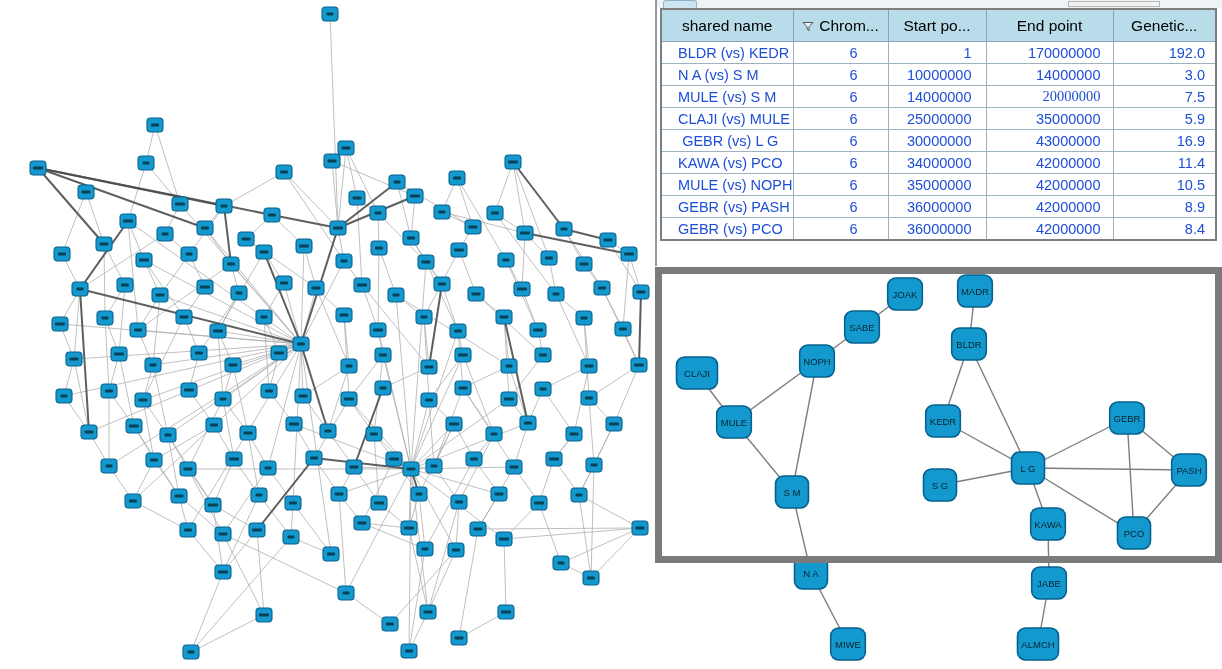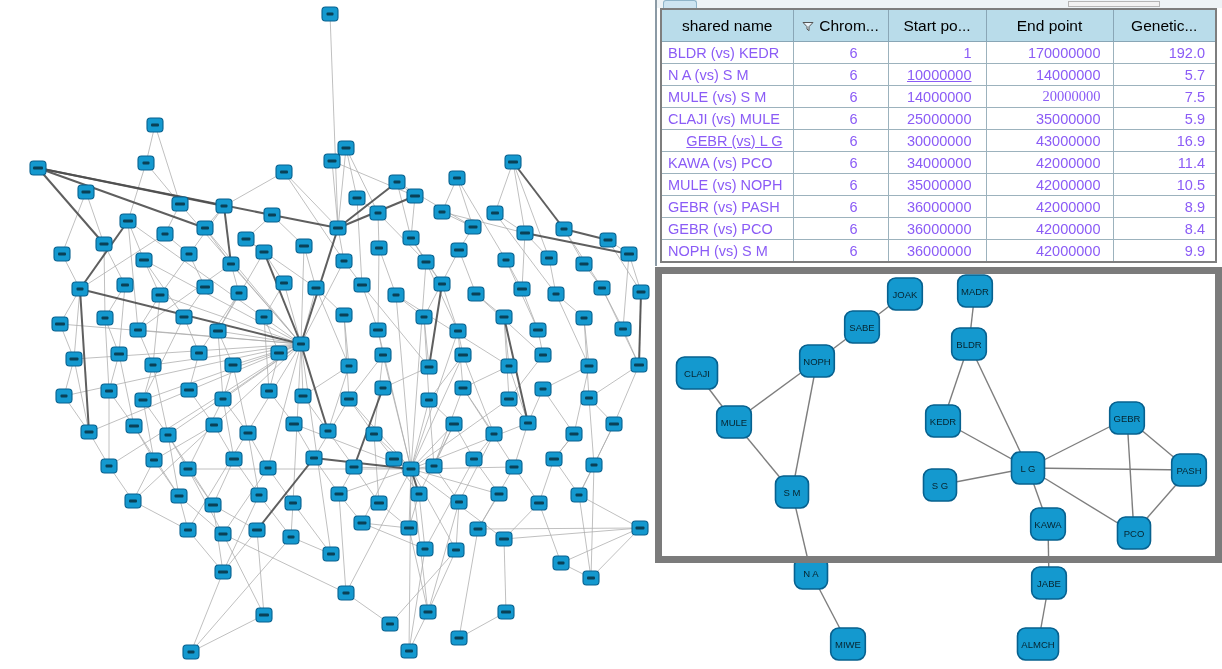--- a/index.html
+++ b/index.html
@@ -5,21 +5,21 @@
   html,body{margin:0;padding:0;background:#fff;font-family:"Liberation Sans",sans-serif;}
   #app{position:relative;width:1222px;height:669px;overflow:hidden;background:#fff;}
   #left-pane{position:absolute;left:0;top:0;width:655px;height:669px;background:#fff;}
   #right-top{position:absolute;left:655px;top:0;width:501px;height:267px;background:#fff;}
   #table-divider{position:absolute;left:0;top:0;width:2px;height:266px;background:#8b9aa5;}
   #table-topstrip{position:absolute;left:2px;top:0;width:565px;height:8px;background:#eef3f6;}
   #panel-tab{position:absolute;left:6px;top:0;width:34px;height:8px;background:#cde4f1;border:1px solid #8fb4c9;border-bottom:none;border-radius:3px 3px 0 0;box-sizing:border-box;}
   #scroll-thumb{position:absolute;left:411px;top:1px;width:92px;height:6px;background:#f2f2f2;border:1px solid #b5b5b5;box-sizing:border-box;}
   #edge-table{position:absolute;left:5px;top:8px;border-collapse:collapse;table-layout:fixed;width:555px;border:2px solid #7e7e7e;}
   #edge-table th{background:#b9dcea;border:1px solid #89a6b6;height:31px;font-size:15.5px;font-weight:400;color:#000;padding:0 6px;white-space:nowrap;overflow:hidden;text-align:center;}
-  #edge-table td{border:1px solid #9cb2bd;height:21px;background:#fff;font-size:14.5px;color:#8b5cf6;padding:0 6px;white-space:nowrap;overflow:hidden;}
+  #edge-table td{border:1px solid #9cb2bd;height:21px;background:#fff;font-size:14.5px;color:#1d4ed8;padding:0 16px;white-space:nowrap;overflow:hidden;}
   .funnel{display:inline-block;vertical-align:-1px;margin-right:5px;}
   #right-bottom{position:absolute;left:655px;top:267px;width:567px;height:296px;background:#fff;}
   #right-bottom .frame{position:absolute;left:0;top:0;right:0;bottom:0;border:7px solid #7b7b7b;pointer-events:none;}
   svg{display:block;}
   text.nlabel{font-family:"Liberation Sans",sans-serif;font-size:9.5px;fill:#06242f;}
 </style>
 </head>
 <body>
 
 <div id="app">
@@ -1059,40 +1059,40 @@
           <tr>
             <td style="text-align: left; padding-right: 10px;">BLDR (vs) KEDR</td>
             <td style="text-align: right; padding-right: 30px;">6</td>
             <td style="text-align: right; padding-right: 14px;">1</td>
             <td style="text-align: right; padding-right: 12px;">170000000</td>
             <td style="text-align: right; padding-right: 10px;">192.0</td>
           </tr>
           <tr>
             <td style="text-align: left; padding-right: 10px;">N A (vs) S M</td>
             <td style="text-align: right; padding-right: 30px;">6</td>
-            <td style="text-align: right; padding-right: 14px; text-decoration: underline;">10000000</td>
+            <td style="text-align: right; padding-right: 14px;">10000000</td>
             <td style="text-align: right; padding-right: 12px;">14000000</td>
-            <td style="text-align: right; padding-right: 10px;">5.7</td>
+            <td style="text-align: right; padding-right: 10px;">3.0</td>
           </tr>
           <tr>
             <td style="text-align: left; padding-right: 10px;">MULE (vs) S M</td>
             <td style="text-align: right; padding-right: 30px;">6</td>
             <td style="text-align: right; padding-right: 14px;">14000000</td>
             <td style="text-align: right; padding-right: 12px; font-family: Liberation Serif, serif;">20000000</td>
             <td style="text-align: right; padding-right: 10px;">7.5</td>
           </tr>
           <tr>
             <td style="text-align: left; padding-right: 10px;">CLAJI (vs) MULE</td>
             <td style="text-align: right; padding-right: 30px;">6</td>
             <td style="text-align: right; padding-right: 14px;">25000000</td>
             <td style="text-align: right; padding-right: 12px;">35000000</td>
             <td style="text-align: right; padding-right: 10px;">5.9</td>
           </tr>
           <tr>
-            <td style="text-align: right; padding-right: 10px; text-decoration: underline;">GEBR (vs) L G</td>
+            <td style="text-align: center; padding-right: 10px;">GEBR (vs) L G</td>
             <td style="text-align: right; padding-right: 30px;">6</td>
             <td style="text-align: right; padding-right: 14px;">30000000</td>
             <td style="text-align: right; padding-right: 12px;">43000000</td>
             <td style="text-align: right; padding-right: 10px;">16.9</td>
           </tr>
           <tr>
             <td style="text-align: left; padding-right: 10px;">KAWA (vs) PCO</td>
             <td style="text-align: right; padding-right: 30px;">6</td>
             <td style="text-align: right; padding-right: 14px;">34000000</td>
             <td style="text-align: right; padding-right: 12px;">42000000</td>
@@ -1112,27 +1112,20 @@
             <td style="text-align: right; padding-right: 12px;">42000000</td>
             <td style="text-align: right; padding-right: 10px;">8.9</td>
           </tr>
           <tr>
             <td style="text-align: left; padding-right: 10px;">GEBR (vs) PCO</td>
             <td style="text-align: right; padding-right: 30px;">6</td>
             <td style="text-align: right; padding-right: 14px;">36000000</td>
             <td style="text-align: right; padding-right: 12px;">42000000</td>
             <td style="text-align: right; padding-right: 10px;">8.4</td>
           </tr>
-          <tr>
-            <td style="text-align: left; padding-right: 10px;">NOPH (vs) S M</td>
-            <td style="text-align: right; padding-right: 30px;">6</td>
-            <td style="text-align: right; padding-right: 14px;">36000000</td>
-            <td style="text-align: right; padding-right: 12px;">42000000</td>
-            <td style="text-align: right; padding-right: 10px;">9.9</td>
-          </tr>
         </tbody>
     </table>
   </div>
 
   <div id="right-bottom">
     <svg id="right-graph" width="567" height="402" viewBox="0 0 567 402">
         <line x1="250" y1="27" x2="207" y2="60" stroke="#7e7e7e" stroke-width="1.4"></line>
         <line x1="207" y1="60" x2="162" y2="94" stroke="#7e7e7e" stroke-width="1.4"></line>
         <line x1="162" y1="94" x2="79" y2="155" stroke="#7e7e7e" stroke-width="1.4"></line>
         <line x1="162" y1="94" x2="137" y2="225" stroke="#7e7e7e" stroke-width="1.4"></line>

